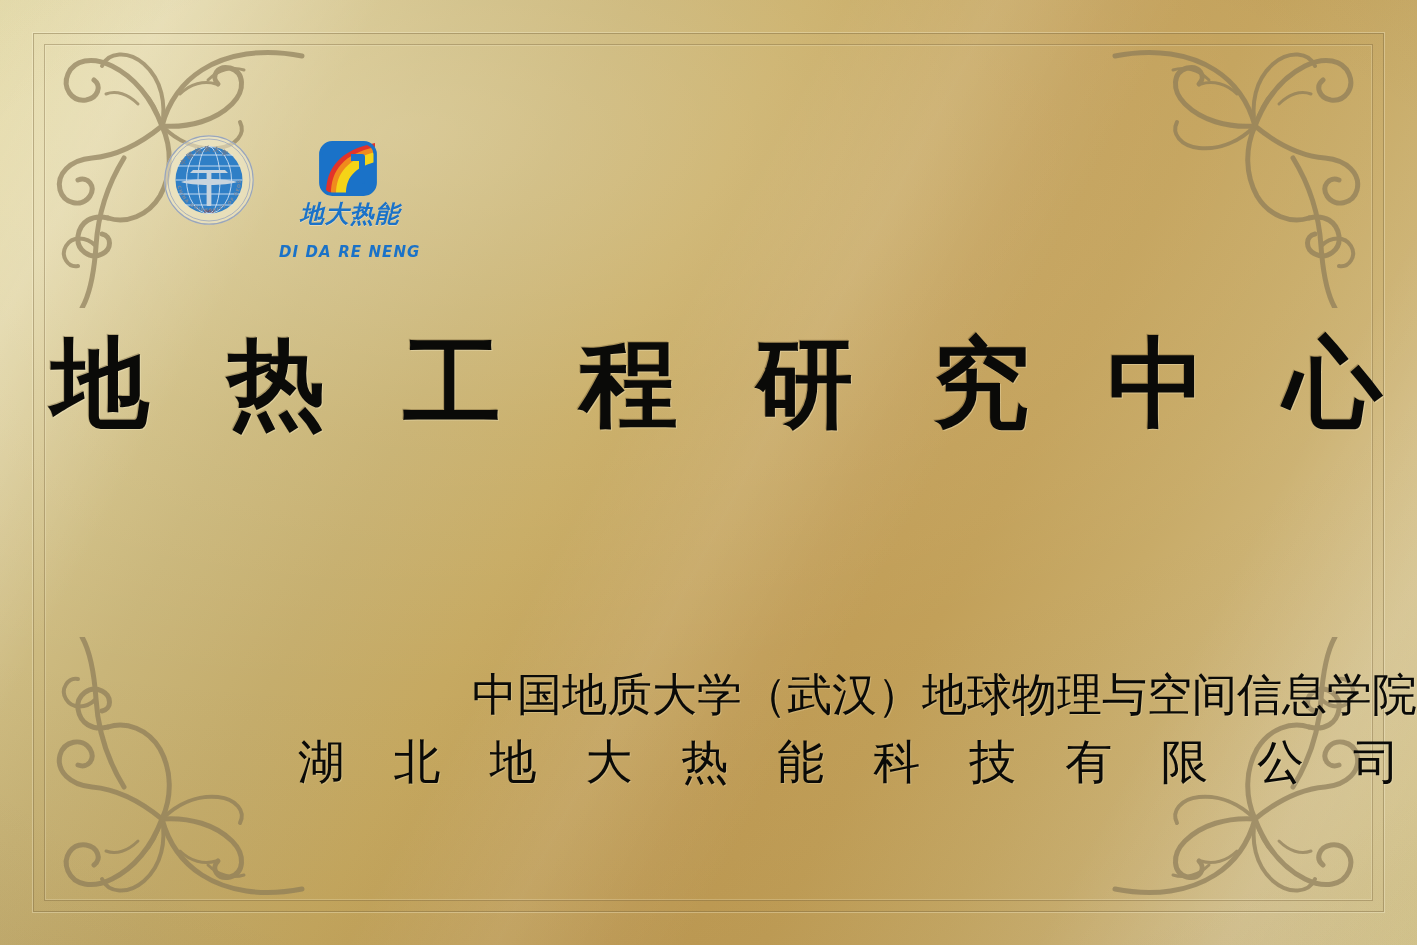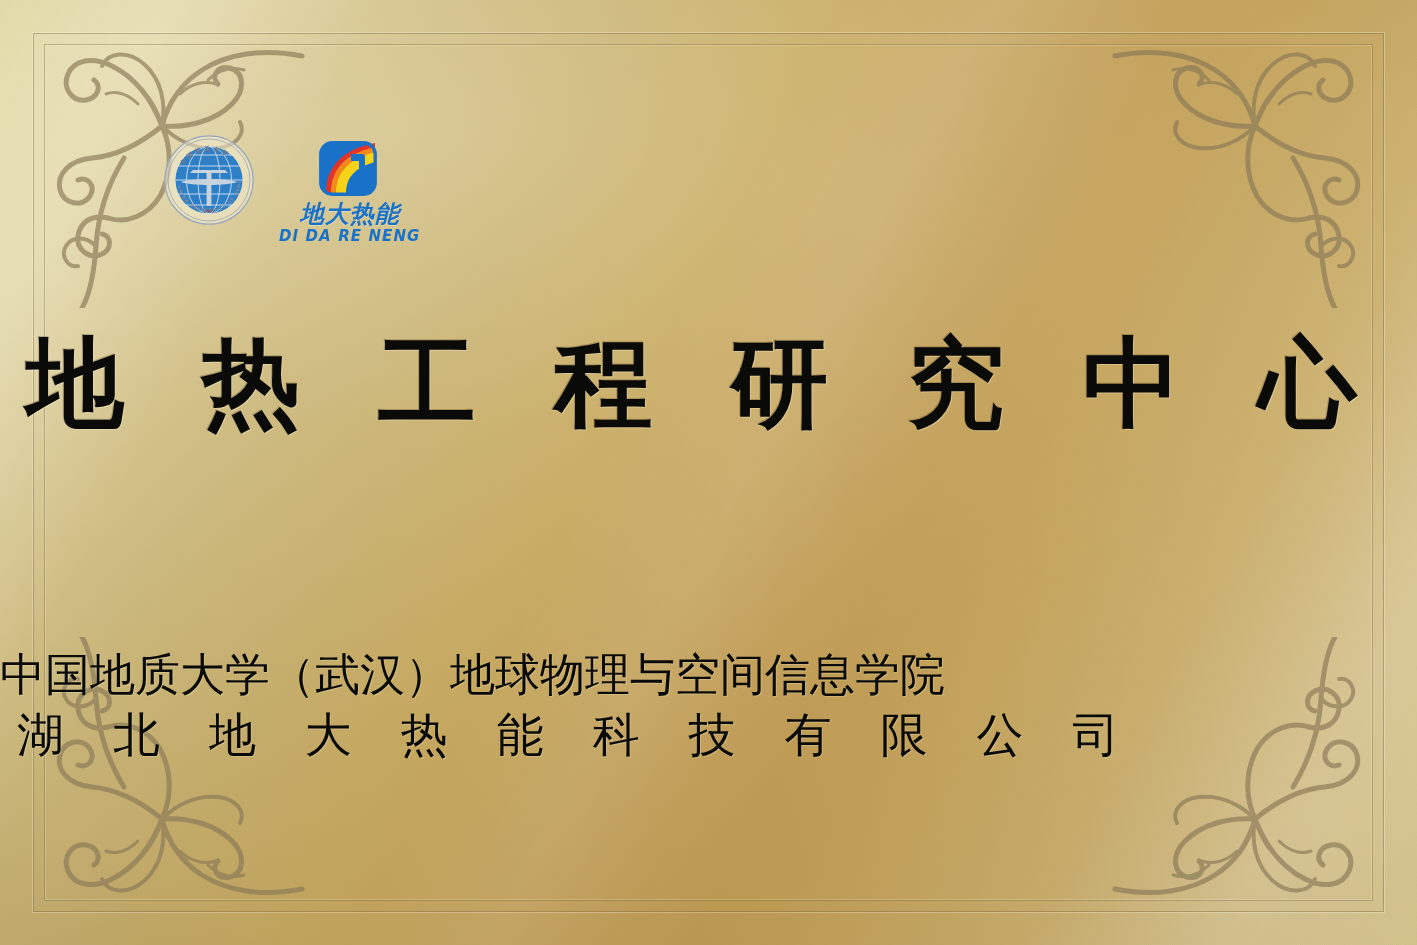--- a/index.html
+++ b/index.html
@@ -126,68 +126,69 @@
     font-size: 24px;
     line-height: 1;
     font-weight: bold;
     font-style: italic;
     letter-spacing: 1px;
     color: #1a72c8;
     text-shadow: 0 1px 0 rgba(255,255,255,0.35);
     white-space: nowrap;
   }
   #brand-en {
-    margin-top: 3px;
+    margin-top: 19px;
     font-size: 15px;
     line-height: 1;
     font-weight: bold;
     font-style: italic;
     letter-spacing: 1.1px;
     color: #1a72c8;
     white-space: nowrap;
   }
 
   
   #main-title {
     position: absolute;
-    left: 4px;
+    left: 16px;
     right: 0;
     top: 330px;
+    text-align: center;
     font-family: "DejaVu Serif", "Liberation Serif", serif;
     font-weight: bold;
     font-size: 98px;
     line-height: 1.08;
     letter-spacing: 22px;
     text-indent: 22px;
     color: #0a0a08;
     white-space: nowrap;
     text-shadow:
        1px 1px 0 rgba(255,250,220,0.30),
       -1px -1px 0 rgba(60,40,10,0.25);
   }
 
   
   #subtitle-block {
     position: absolute;
     left: 0;
     right: 0;
-    top: 648px;
-    text-align: left;
+    top: 668px;
+    text-align: right;
     color: #0a0a08;
   }
   #subtitle-line-1 {
     font-family: "DejaVu Sans", "Liberation Sans", sans-serif;
     font-size: 45px;
     line-height: 1.22;
     letter-spacing: 0px;
     white-space: nowrap;
     text-shadow: 1px 1px 0 rgba(255,250,220,0.22);
   }
   #subtitle-line-2 {
-    margin-top: 3px;
+    margin-top: 10px;
     font-family: "DejaVu Sans", "Liberation Sans", sans-serif;
     font-size: 47px;
     line-height: 1.22;
     letter-spacing: 17px;
     text-indent: 17px;
     white-space: nowrap;
     text-shadow: 1px 1px 0 rgba(255,250,220,0.22);
   }
 </style>
 </head>

